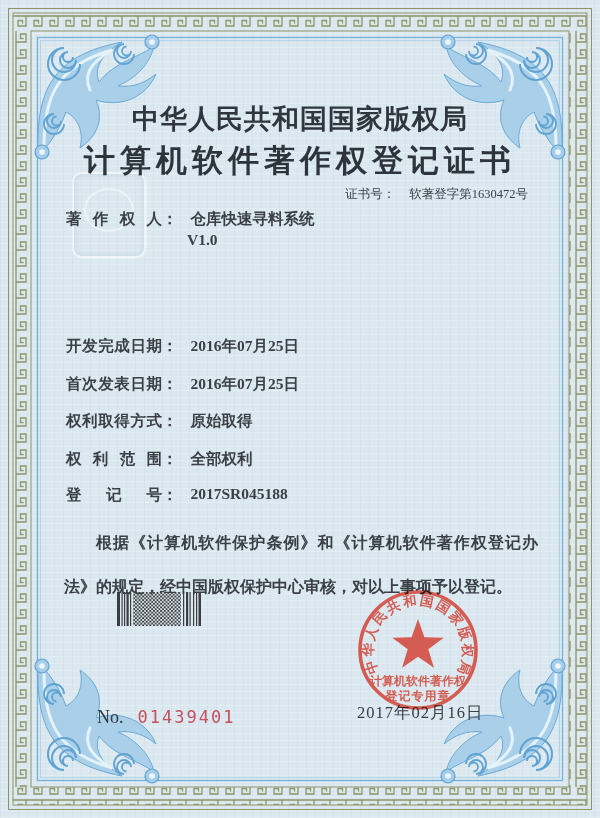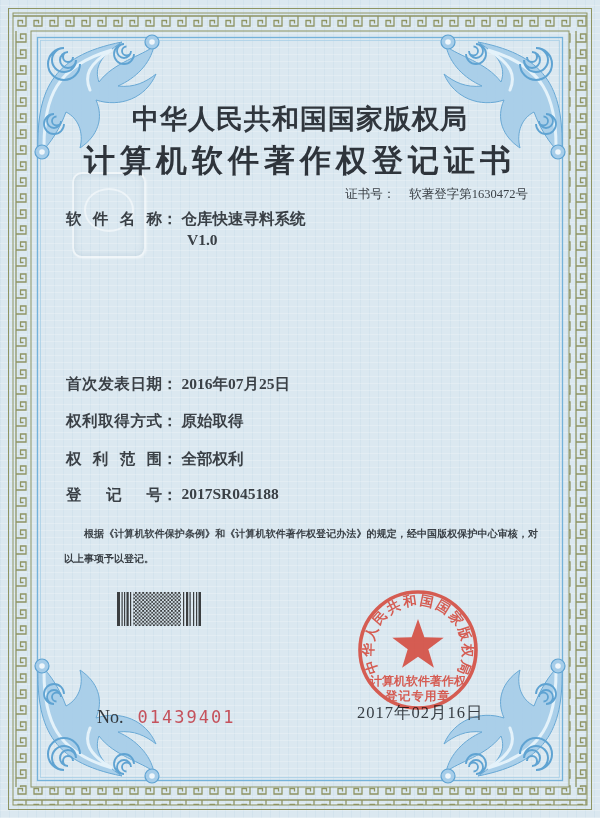--- a/index.html
+++ b/index.html
@@ -30,26 +30,26 @@
     font-size:12.5px;color:#3a4046;margin-left:36px;
   }
   .cert-no .gap{display:inline-block;width:14px;}
 
   .frow{position:absolute;left:66px;font-size:15.5px;color:#3a4046;font-weight:bold;}
   .flabel{
     display:inline-block;width:96px;vertical-align:top;
     text-align:justify;text-align-last:justify;
   }
   .fcolon{display:inline-block;vertical-align:top;}
-  .fvalue{display:inline-block;vertical-align:top;font-weight:bold;}
+  .fvalue{display:inline-block;margin-left:9px;vertical-align:top;font-weight:bold;}
   .fvalue2{position:absolute;left:121px;top:22px;font-weight:bold;}
 
   .statement{
     position:absolute;left:64px;top:521px;width:474px;
-    font-size:10px;line-height:25px;color:#3a4046;font-weight:bold;
+    font-size:16px;line-height:44px;color:#3a4046;font-weight:bold;
     text-indent:2em;text-align:justify;
   }
 
   .barcode{position:absolute;left:117px;top:592px;}
 
   .serial{position:absolute;left:97px;top:707px;font-size:18px;color:#33383d;}
   .serial .num{
     color:#c5525c;font-family:"DejaVu Sans Mono","Liberation Mono",monospace;
     font-size:17px;letter-spacing:2px;margin-left:14px;
   }
@@ -128,26 +128,30 @@
       </div>
 
     <div class="authority">中华人民共和国国家版权局</div>
     <div class="cert-title">计算机软件著作权登记证书</div>
 
     <div class="cert-no">
       <span>证书号：</span><span class="gap"></span><span>软著登字第1630472号</span>
     </div>
 
     <div class="frow" style="top:209px;">
-      <span class="flabel">软件名称</span><span class="fcolon">：</span>
+      <span class="flabel">著作权人</span><span class="fcolon">：</span>
       <span class="fvalue">仓库快速寻料系统</span>
       <span class="fvalue2">V1.0</span>
     </div>
 
 
+    <div class="frow" style="top:336px;">
+      <span class="flabel">开发完成日期</span><span class="fcolon">：</span>
+      <span class="fvalue">2016年07月25日</span>
+    </div>
 
     <div class="frow" style="top:374px;">
       <span class="flabel">首次发表日期</span><span class="fcolon">：</span>
       <span class="fvalue">2016年07月25日</span>
     </div>
 
     <div class="frow" style="top:411px;">
       <span class="flabel">权利取得方式</span><span class="fcolon">：</span>
       <span class="fvalue">原始取得</span>
     </div>

